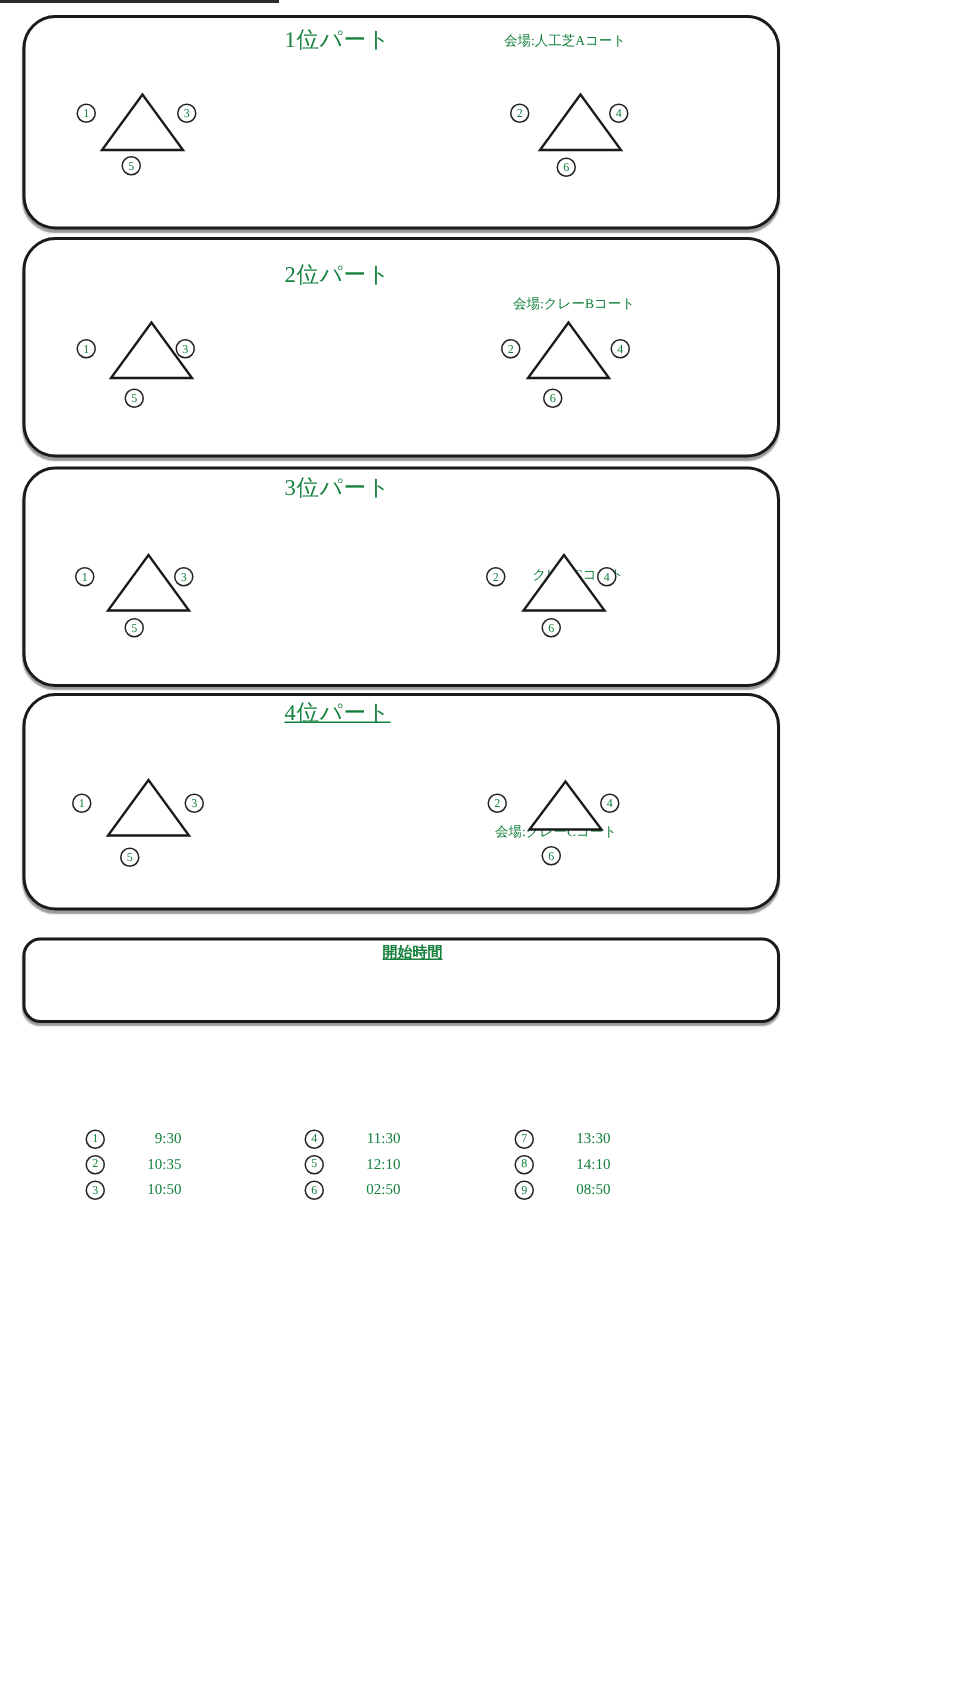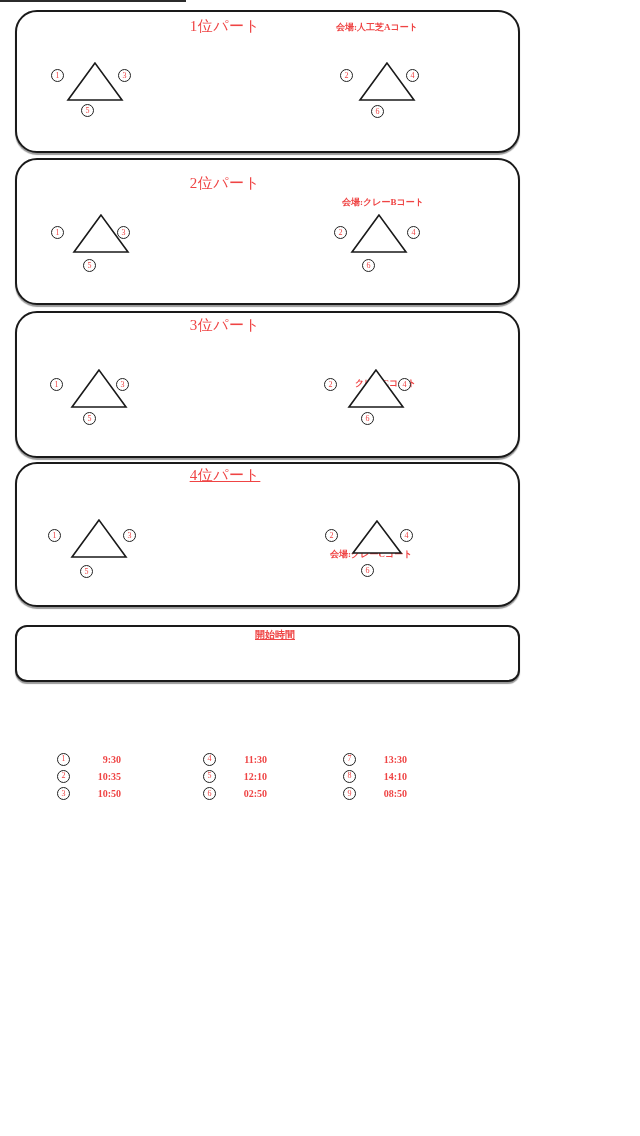--- a/index.html
+++ b/index.html
@@ -1,37 +1,37 @@
 <!DOCTYPE html>
 <html><head>
 <meta charset="utf-8">
 <style>
   html,body{margin:0;padding:0;background:#fff;}
   #page{position:relative;width:536px;height:1136px;background:#ffffff;overflow:hidden;
-        font-family:"Liberation Serif","DejaVu Serif",serif;color:#ef4444;}
+        font-family:"Liberation Serif","DejaVu Serif",serif;color:#15803d;}
   .topline{position:absolute;left:0;top:0;width:186px;height:2px;background:#2b2b2b;}
   .box{position:absolute;left:15px;width:501px;border:2px solid #1a1a1a;border-radius:22px;
        background:#fff;box-shadow:0 2px 1px rgba(0,0,0,0.4);}
   .box.small{border-radius:12px;}
   .sec-title{position:absolute;left:160px;width:130px;text-align:center;font-size:15px;
              letter-spacing:0.5px;white-space:nowrap;z-index:4;}
-  .venue{position:absolute;font-size:9px;font-weight:bold;white-space:nowrap;z-index:4;}
+  .venue{position:absolute;font-size:9px;font-weight:normal;white-space:nowrap;z-index:4;}
   .venue.behind{z-index:1;}
   .tri{position:absolute;z-index:2;}
   .tri polygon{fill:#ffffff;stroke:#1a1a1a;stroke-width:1.6;}
   .cnum{position:absolute;width:11px;height:11px;border:1px solid #222;border-radius:50%;
         background:#fff;display:flex;align-items:center;justify-content:center;
         font-size:8px;line-height:1;z-index:3;}
   .sched-title{position:absolute;left:160px;width:135px;text-align:right;font-size:10px;
                font-weight:bold;text-decoration:underline;white-space:nowrap;}
   .sched-col{position:absolute;display:flex;flex-direction:column;}
   .sched-row{display:flex;justify-content:space-between;align-items:center;
              width:64px;height:14px;margin-bottom:3.4px;}
   .sched-row .cnum{position:static;flex:0 0 auto;}
-  .time{font-weight:bold;font-size:10px;}
+  .time{font-weight:normal;font-size:10px;}
 </style>
 </head>
 <body>
 
 <div id="page">
   <div class="topline"></div>
 
   <div class="box" style="top:10px;height:139px;"></div>
   <div class="sec-title" style="top:17px;">1位パート</div>
   <div class="venue" style="left:336px;top:21px;">会場:人工芝Aコート</div>

